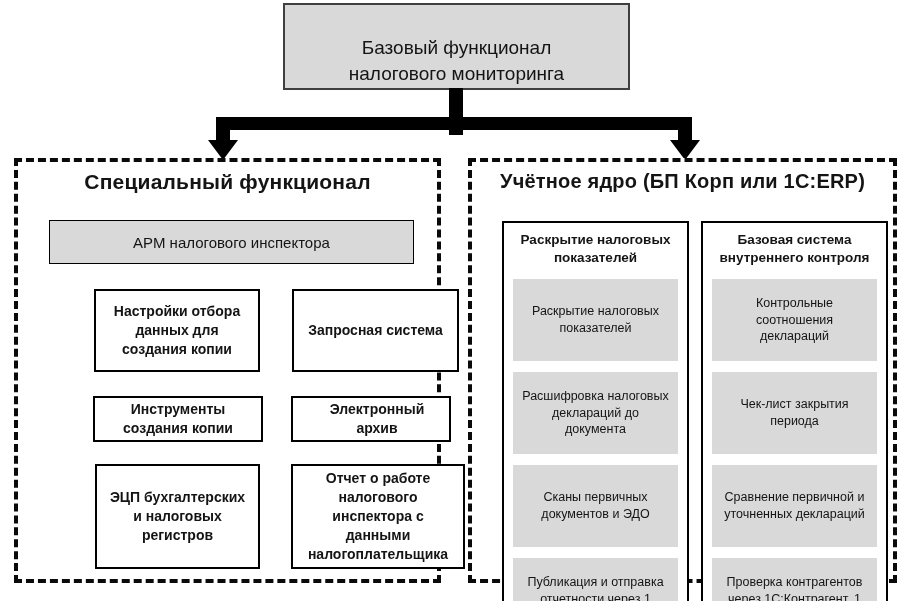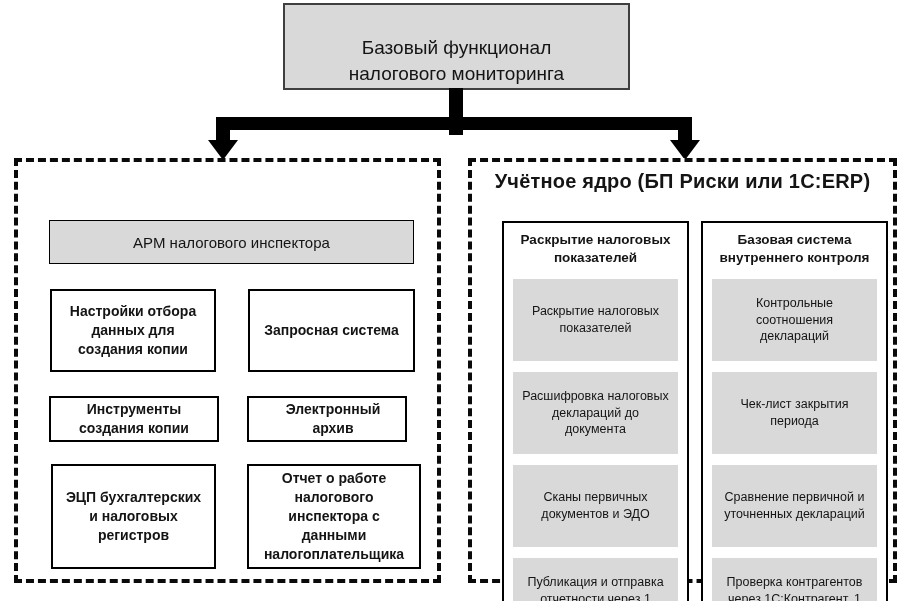--- a/index.html
+++ b/index.html
@@ -34,20 +34,21 @@
     position:absolute; left:31px; top:58px; width:365px; height:44px;
     background:#d9d9d9; border:1.5px solid #000;
     display:flex; align-items:center; justify-content:center;
     text-align:center; font-size:15px;
   }
   .wbox {
     position:absolute; background:#ffffff; border:2px solid #000;
     display:flex; align-items:center; justify-content:center;
     text-align:center; font-weight:bold; font-size:14px; line-height:1.35;
     padding:2px 8px;
+    margin-left:44px;
   }
   .b0 { left:32px;  top:127px; width:166px; height:83px; }
   .b1 { left:230px; top:127px; width:167px; height:83px; }
   .b2 { left:31px;  top:234px; width:170px; height:46px; }
   .b3 { left:229px; top:234px; width:160px; height:46px;padding-left:20px; }
   .b4 { left:33px;  top:302px; width:165px; height:105px; }
   .b5 { left:229px; top:302px; width:174px; height:105px; }
   
   .col {
     position:absolute; top:59px; width:187px; height:431px;
@@ -79,20 +80,21 @@
   <svg class="connector" viewBox="0 0 510 74" xmlns="http://www.w3.org/2000/svg" aria-hidden="true">
     <rect x="249" y="0" width="14" height="47" fill="#000"></rect>
     <rect x="16" y="29" width="476" height="13" fill="#000"></rect>
     <rect x="16" y="29" width="14" height="27" fill="#000"></rect>
     <rect x="478" y="29" width="14" height="27" fill="#000"></rect>
     <polygon points="8,52 38,52 23,72" fill="#000"></polygon>
     <polygon points="470,52 500,52 485,72" fill="#000"></polygon>
   </svg>
 
   <div class="panel panel-left">
+    <div class="panel-title">Специальный функционал</div>
 
     <div class="armbox">
       <span>АРМ налогового инспектора</span>
     </div>
 
     <div class="wbox b0">
       <span>Настройки отбора данных для  создания копии</span>
     </div>
     <div class="wbox b1">
       <span>Запросная система</span>
@@ -105,21 +107,21 @@
     </div>
     <div class="wbox b4">
       <span>ЭЦП бухгалтерских и налоговых регистров</span>
     </div>
     <div class="wbox b5">
       <span>Отчет о работе налогового инспектора с данными налогоплательщика</span>
     </div>
   </div>
 
   <div class="panel panel-right">
-    <div class="panel-title">Учётное ядро (БП Риски или 1C:ERP)</div>
+    <div class="panel-title">Учётное ядро (БП Корп или 1C:ERP)</div>
 
     <div class="col col-1">
       <div class="col-header">Раскрытие налоговых показателей</div>
       <div class="cell">
         <span>Раскрытие налоговых показателей</span>
       </div>
       <div class="cell">
         <span>Расшифровка налоговых деклараций до документа</span>
       </div>
       <div class="cell">

